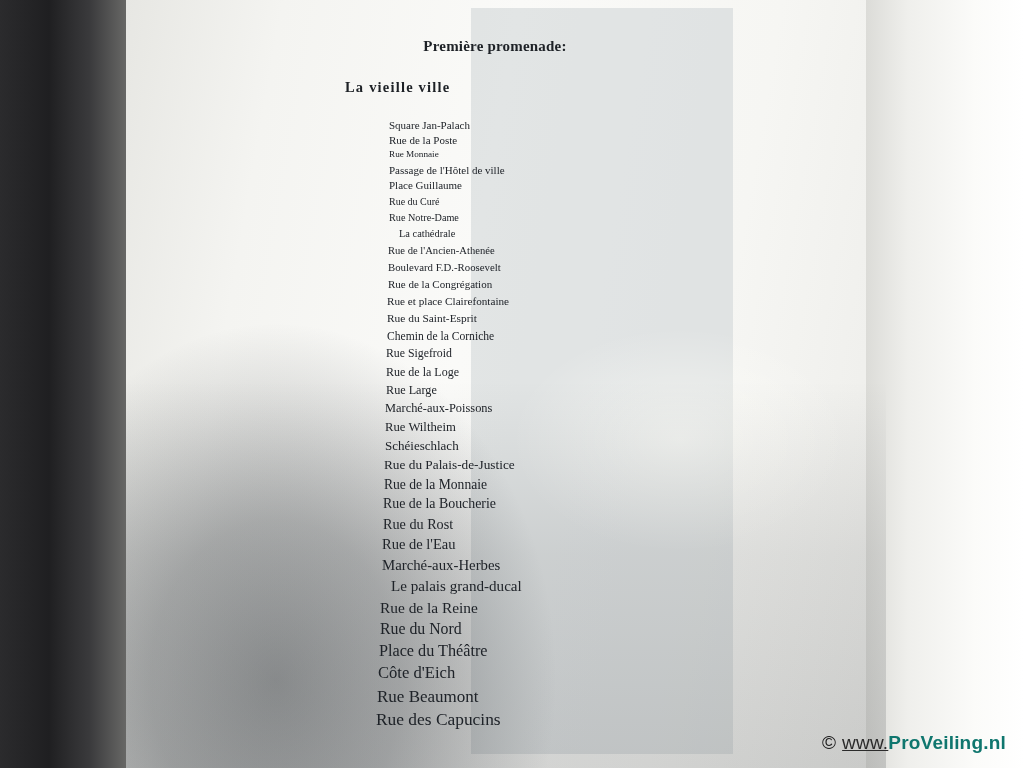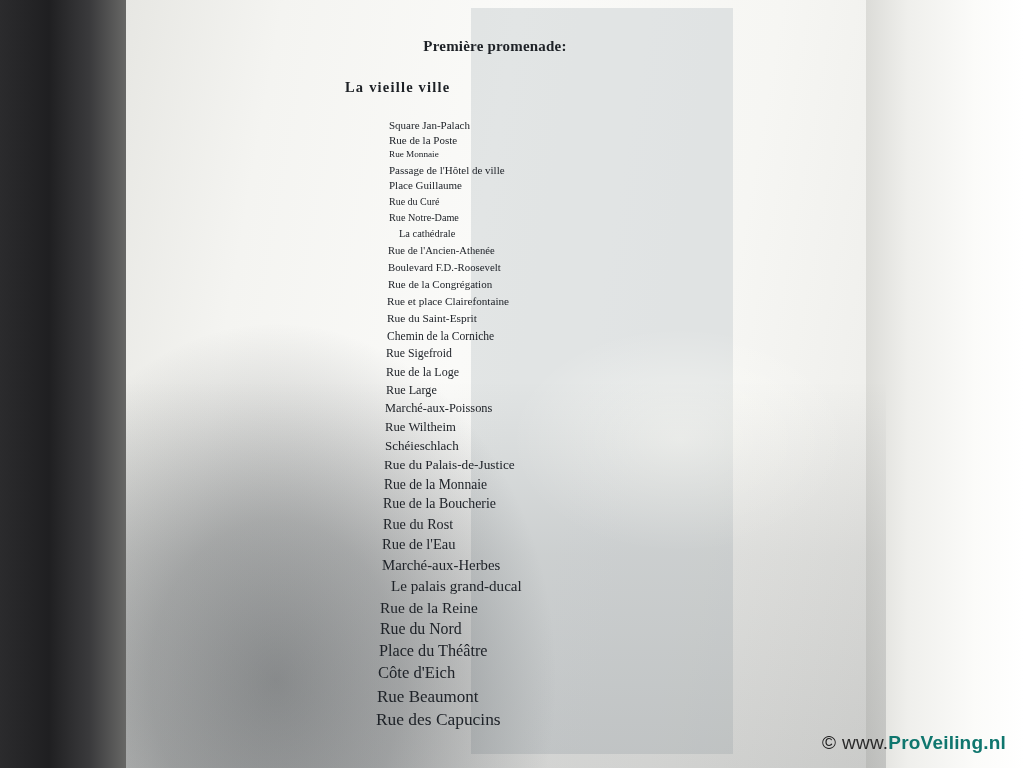--- a/index.html
+++ b/index.html
@@ -111,21 +111,21 @@
     font-size: 19px;
     color: #1a1a1a;
     letter-spacing: 0.2px;
     display: flex;
     align-items: baseline;
     gap: 6px;
   }
   .watermark .copy {
     font-size: 19px;
   }
-  .watermark .host { color: #2b2b2b; }
+  .watermark .host { color: #2b2b2b; text-decoration: underline; }
   .watermark .brand { font-weight: bold; color: #0f766e; }
 </style>
 </head>
 <body>
 
 <div id="stage">
 
   <div class="gutter-left"></div>
   <div class="gutter-right"></div>
 

